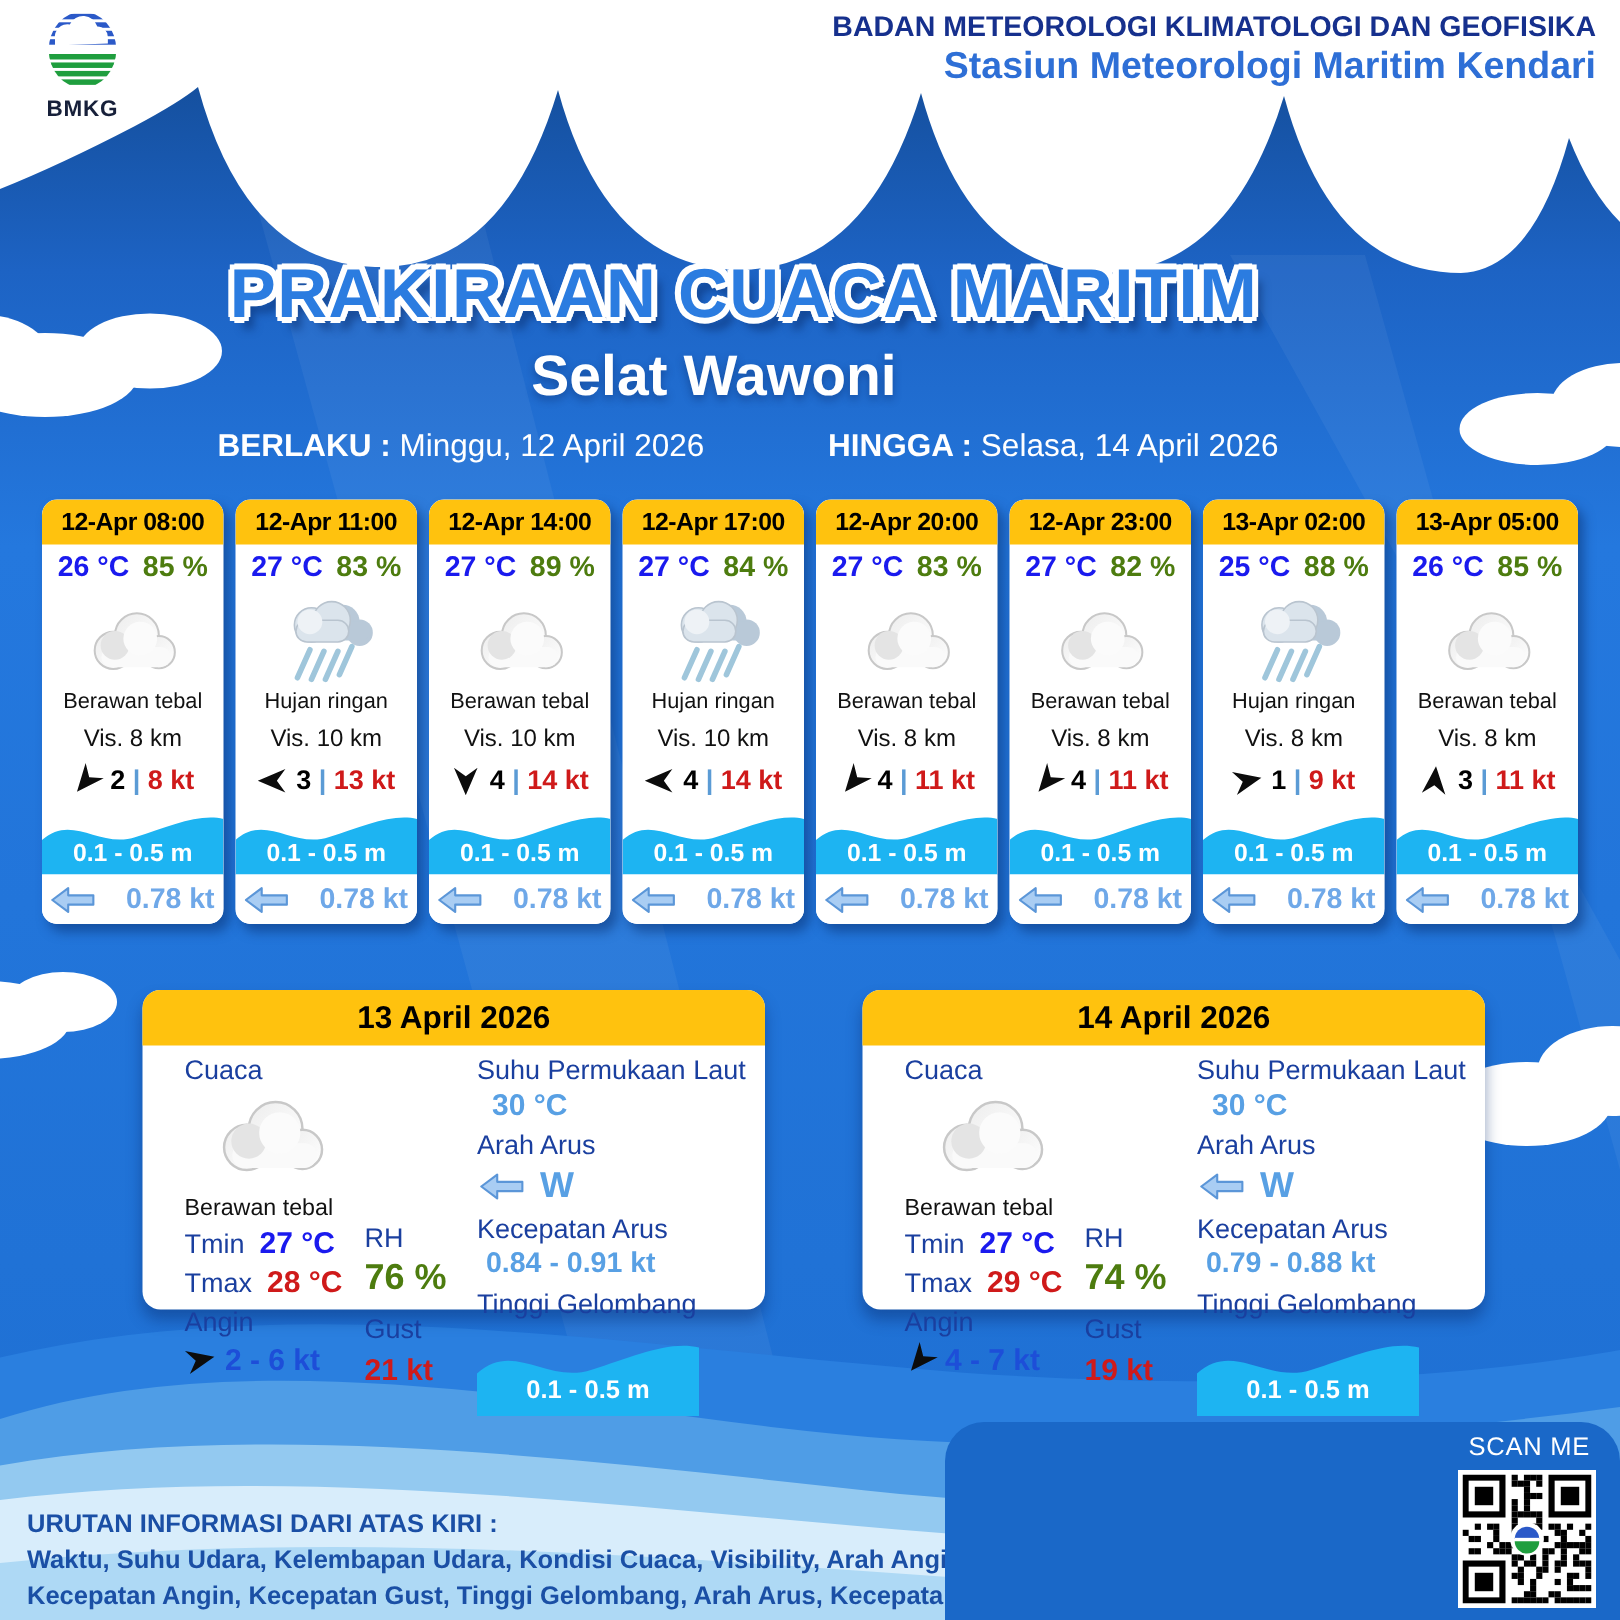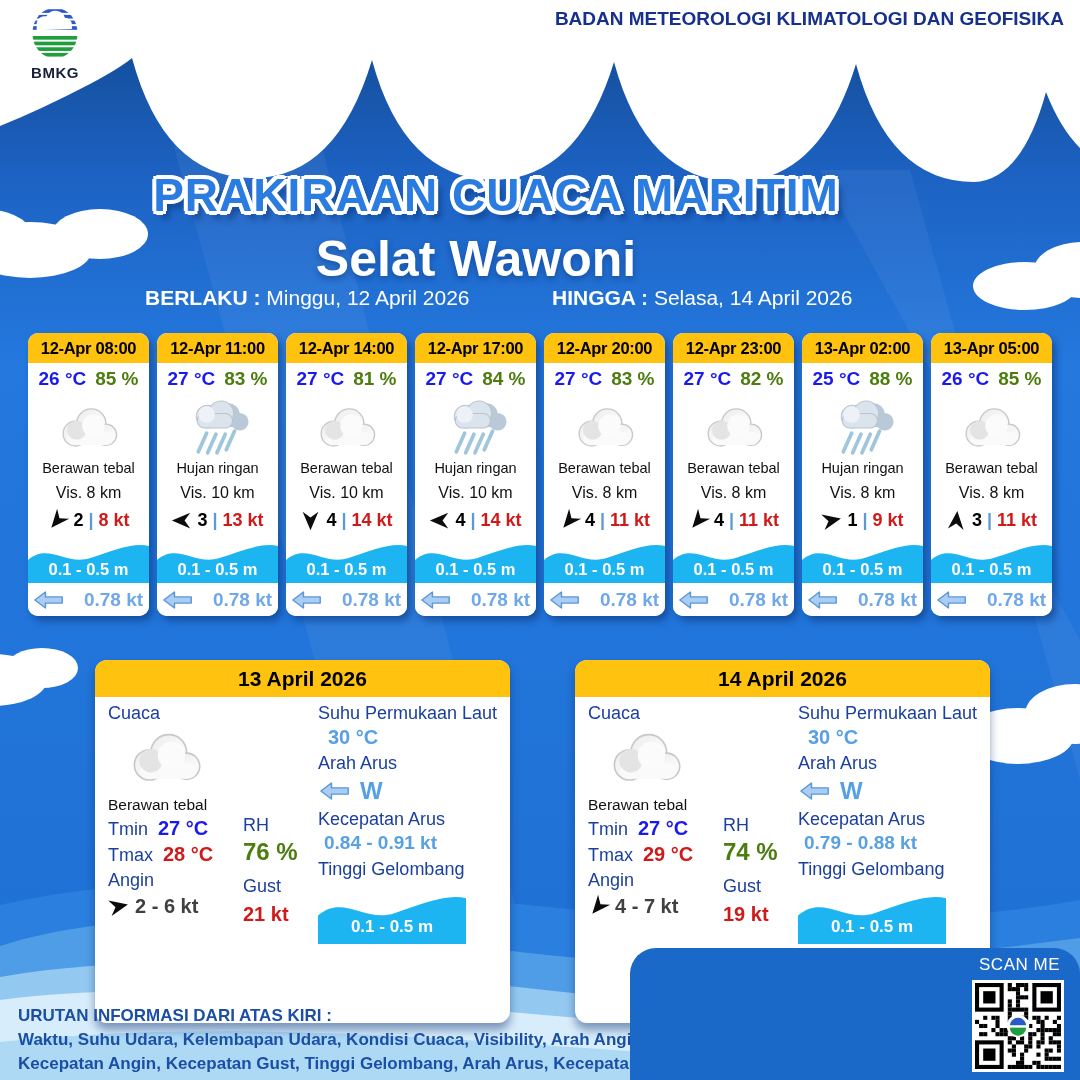--- a/index.html
+++ b/index.html
@@ -12,21 +12,21 @@
   .bmkg-logo-text{position:absolute;left:22px;top:64px;width:66px;text-align:center;
         font-weight:bold;font-size:15px;color:#17203a;letter-spacing:.5px;}
   .agency1{position:absolute;right:16px;top:8px;font-weight:bold;font-size:19px;color:#16308d;}
   .agency2{position:absolute;right:16px;top:30px;font-weight:bold;font-size:25px;color:#2e6fd6;}
 
   .title{position:absolute;left:0;top:168px;width:992px;text-align:center;
         font-size:46px;font-weight:bold;letter-spacing:1px;color:#2b7ce0;
         text-shadow:-3px -3px 0 #fff,3px -3px 0 #fff,-3px 3px 0 #fff,3px 3px 0 #fff,
         -4px 0 0 #fff,4px 0 0 #fff,0 -4px 0 #fff,0 4px 0 #fff,6px 8px 6px rgba(8,40,100,.55);}
   .subtitle{position:absolute;left:0;top:230px;width:952px;text-align:center;
-        font-size:50px;font-weight:bold;color:#fff;text-shadow:0 3px 6px rgba(8,40,100,.45);}
+        font-size:38px;font-weight:bold;color:#fff;text-shadow:0 3px 6px rgba(8,40,100,.45);}
   .validity{position:absolute;left:0;top:286px;width:1080px;color:#fff;font-size:21px;}
   .validity b{font-weight:bold;}
   .v-berlaku{position:absolute;left:145px;}
   .v-hingga{position:absolute;left:552px;}
 
   
   #hourly-row{position:absolute;left:28px;top:333px;width:1024px;height:283px;
         display:grid;grid-template-columns:repeat(8,1fr);gap:8px;}
   .hcard{display:flex;flex-direction:column;background:#fff;border-radius:10px;overflow:hidden;
         box-shadow:4px 5px 7px rgba(8,45,110,.5);}
@@ -50,35 +50,35 @@
   .waveband{position:relative;height:47px;margin-top:auto;flex:0 0 47px;}
   .waveband svg{position:absolute;inset:0;width:100%;height:100%;}
   .waveband span{position:absolute;left:0;right:0;bottom:4px;text-align:center;
         color:#fff;font-weight:bold;font-size:16.5px;}
   .currentrow{height:33px;flex:0 0 33px;display:flex;align-items:center;justify-content:center;
         gap:20px;background:#fff;font-weight:bold;font-size:19px;color:var(--value_lightblue2,#6fa8e8);}
   .cur-arrow{width:30px;height:20px;}
 
   
   #daily-row{position:absolute;left:0;top:660px;width:1080px;height:287px;}
-  .dcard{position:absolute;top:0;width:415px;height:363px;background:#fff;border-radius:12px;
+  .dcard{position:absolute;top:0;width:415px;height:213px;background:#fff;border-radius:12px;
         box-shadow:0 7px 10px rgba(8,45,110,.45);}
   .dcard-0{left:95px;} .dcard-1{left:575px;}
   .dcard-head{height:37px;background:var(--accent_yellow,#ffc20e);border-radius:12px 12px 0 0;
         display:flex;align-items:center;justify-content:center;font-weight:bold;font-size:21px;color:#000;}
   .dcard-body{position:relative;height:250px;}
   .lbl{color:var(--label_navy,#1a3f9f);font-size:18px;}
-  .dcol1{position:absolute;left:13px;top:6px;width:160px;}
+  .dcol1{position:absolute;left:28px;top:6px;width:160px;}
   .dcol1 .wicon{width:88px;height:64px;margin:2px 0 0 14px;}
   .dcond{font-size:15.5px;color:#111;margin:2px 0 2px 0;}
   .kv{display:flex;align-items:baseline;gap:10px;margin-top:3px;}
   .kv .val{font-weight:bold;font-size:20px;}
   .val-tmin{color:var(--temp_blue,#1a1aee);}
   .val-tmax{color:var(--speed_red,#cf1a1a);}
-  .dwind{display:flex;align-items:center;gap:6px;margin-top:4px;font-weight:bold;font-size:20px;color:#404040;}
+  .dwind{display:flex;gap:6px;margin-top:4px;font-weight:bold;font-size:20px;color:#1d4ed8;}
   .dcol2{position:absolute;left:148px;top:118px;width:90px;}
   .val-rh{font-weight:bold;font-size:24px;color:var(--rh_green,#4d7c0f);margin-top:2px;}
   .gust-lbl{margin-top:10px;}
   .val-gust{font-weight:bold;font-size:20px;color:var(--speed_red,#cf1a1a);margin-top:6px;}
   .dcol3{position:absolute;left:223px;top:6px;width:185px;}
   .v-lblue{color:var(--value_lightblue,#58a0e4);font-weight:bold;font-size:20px;margin:2px 0 4px 10px;}
   .arah-row{display:flex;align-items:center;gap:10px;margin:3px 0 4px 2px;}
   .arah-w{color:var(--value_lightblue,#58a0e4);font-weight:bold;font-size:24px;}
   .kec-val{color:var(--value_lightblue,#58a0e4);font-weight:bold;font-size:19px;margin:2px 0 5px 6px;}
   .dwavebox{position:relative;width:148px;height:58px;margin-top:6px;}
@@ -200,20 +200,21 @@
       <g fill="#1f9e3e">
         <rect x="2" y="22" width="40" height="2.6"></rect>
           <rect x="2" y="26" width="40" height="2.6"></rect>
         <rect x="2" y="30" width="40" height="2.6"></rect>
           <rect x="2" y="34" width="40" height="2.6"></rect>
       </g>
     </g>
   </svg>
   <div class="bmkg-logo-text">BMKG</div>
   <div class="agency1">BADAN METEOROLOGI KLIMATOLOGI DAN GEOFISIKA</div>
+  <div class="agency2">Stasiun Meteorologi Maritim Kendari</div>
 
   <div class="title">PRAKIRAAN CUACA MARITIM</div>
   <div class="subtitle">Selat Wawoni</div>
   <div class="validity">
     <span class="v-berlaku">
       <b>BERLAKU :</b>
       <span>Minggu, 12 April 2026</span>
     </span>
     <span class="v-hingga">
       <b>HINGGA :</b>
@@ -287,21 +288,21 @@
         <svg class="cur-arrow">
             <use href="#sym-arrow-left"></use>
           </svg>
         <span>0.78 kt</span>
       </div>
     </div>
       <div class="hcard">
       <div class="hcard-time">12-Apr 14:00</div>
       <div class="temps">
         <span class="t">27 °C</span>
-        <span class="h">81 %</span>
+        <span class="h">89 %</span>
       </div>
       <div class="wicon-wrap">
         <svg class="wicon">
             <use class="wuse" href="#sym-cloud"></use>
           </svg>
       </div>
       <div class="cond">Berawan tebal</div>
       <div class="vis">Vis. 10 km</div>
       <div class="windrow">
         <svg class="dart" style="transform: rotate(180deg);">

